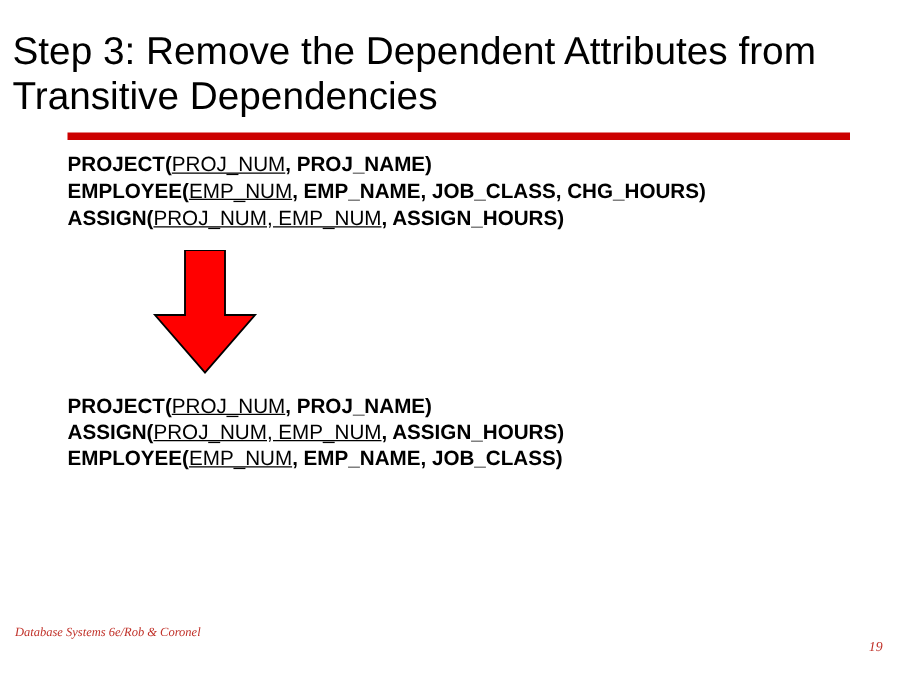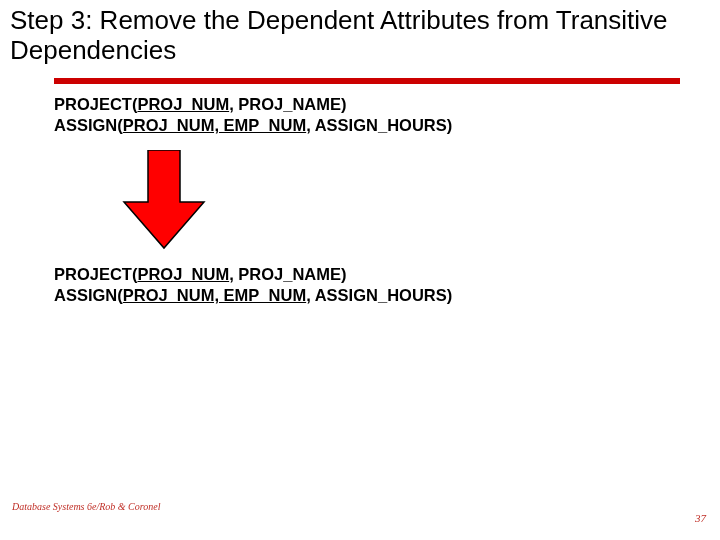--- a/index.html
+++ b/index.html
@@ -4,40 +4,40 @@
 <style>
   * { margin: 0; padding: 0; box-sizing: border-box; }
   html, body { width: 720px; height: 540px; overflow: hidden; }
   body {
     background: #fff;
     font-family: Verdana, Geneva, sans-serif;
     color: #000;
     position: relative;
   }
   .title {
-    font-size: 26px;
+    font-size: 31px;
     line-height: 1.15;
-    padding: 6px 10px 8px 10px;
+    padding: 23px 10px 8px 10px;
     font-weight: 400;
     letter-spacing: 0px;
   }
   .rule {
     margin: 4px 40px 0 54px;
     height: 6px;
     background: #cc0000;
   }
   .block {
     margin-left: 54px;
     margin-top: 10px;
     font-size: 16.5px;
     line-height: 1.28;
     font-family: Verdana, Geneva, sans-serif;
   }
   .block .row { white-space: nowrap; }
-  .key { font-weight: 700; text-decoration: underline; }
+  .key { font-weight: 400; text-decoration: underline; }
   .b { font-weight: 700; }
   .arrow {
     margin-left: 120px;
     margin-top: 14px;
     margin-bottom: 6px;
   }
   .footer-left {
     position: absolute;
     left: 12px;
     bottom: 28px;
@@ -60,33 +60,39 @@
 <body>
 
 <div class="title">Step 3: Remove the Dependent Attributes from Transitive Dependencies</div>
 <div class="rule"></div>
 
 <div class="block">
   <div class="row">
     <span class="b">PROJECT(</span><span class="key">PROJ_NUM</span><span class="b">, PROJ_NAME)</span>
   </div>
   <div class="row">
+    <span class="b">EMPLOYEE(</span><span class="key">EMP_NUM</span><span class="b">, EMP_NAME, JOB_CLASS, CHG_HOURS)</span>
+  </div>
+  <div class="row">
     <span class="b">ASSIGN(</span><span class="key">PROJ_NUM, EMP_NUM</span><span class="b">, ASSIGN_HOURS)</span>
   </div>
 </div>
 
 <div class="arrow">
   <svg width="88" height="100" viewBox="0 0 88 100">
     <path d="M 28 0 L 60 0 L 60 52 L 84 52 L 44 98 L 4 52 L 28 52 Z" fill="#ff0000" stroke="#000" stroke-width="1.5"></path>
   </svg>
 </div>
 
 <div class="block">
   <div class="row">
     <span class="b">PROJECT(</span><span class="key">PROJ_NUM</span><span class="b">, PROJ_NAME)</span>
   </div>
   <div class="row">
     <span class="b">ASSIGN(</span><span class="key">PROJ_NUM, EMP_NUM</span><span class="b">, ASSIGN_HOURS)</span>
   </div>
+  <div class="row">
+    <span class="b">EMPLOYEE(</span><span class="key">EMP_NUM</span><span class="b">, EMP_NAME, JOB_CLASS)</span>
+  </div>
 </div>
 
 <div class="footer-left">Database Systems 6e/Rob &amp; Coronel</div>
-<div class="footer-right">37</div>
+<div class="footer-right">19</div>
 
 </body></html>

